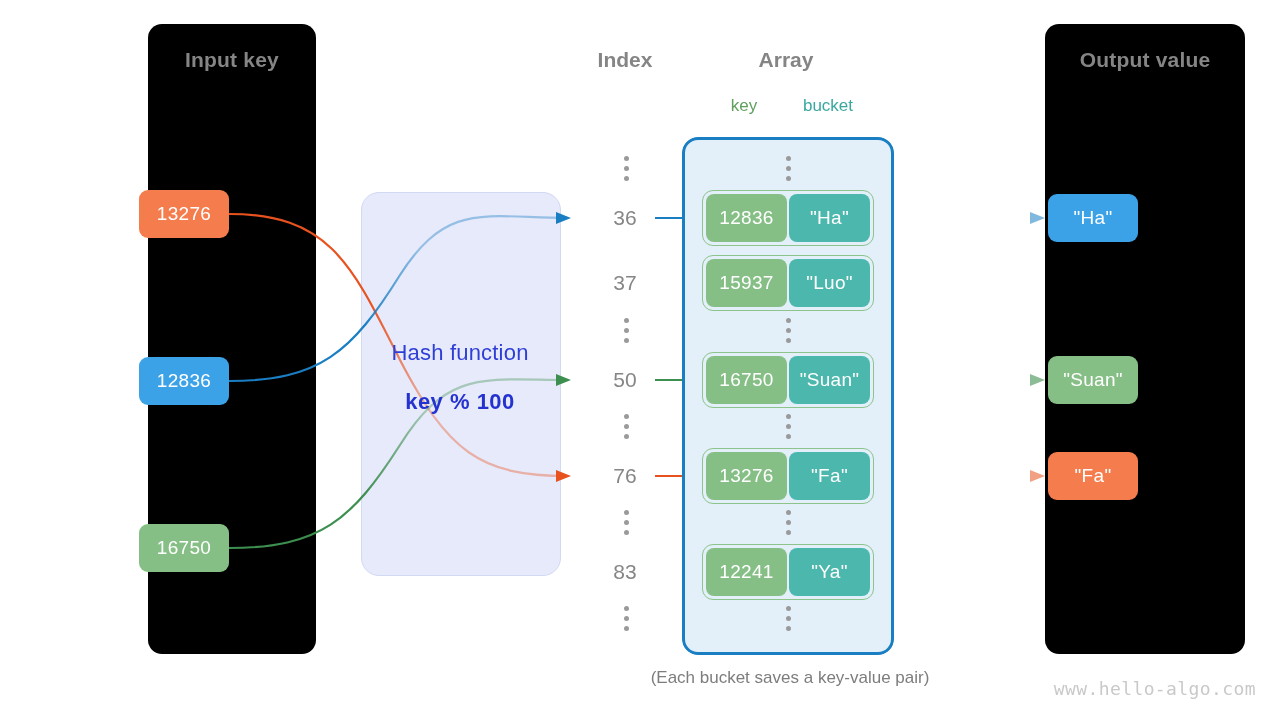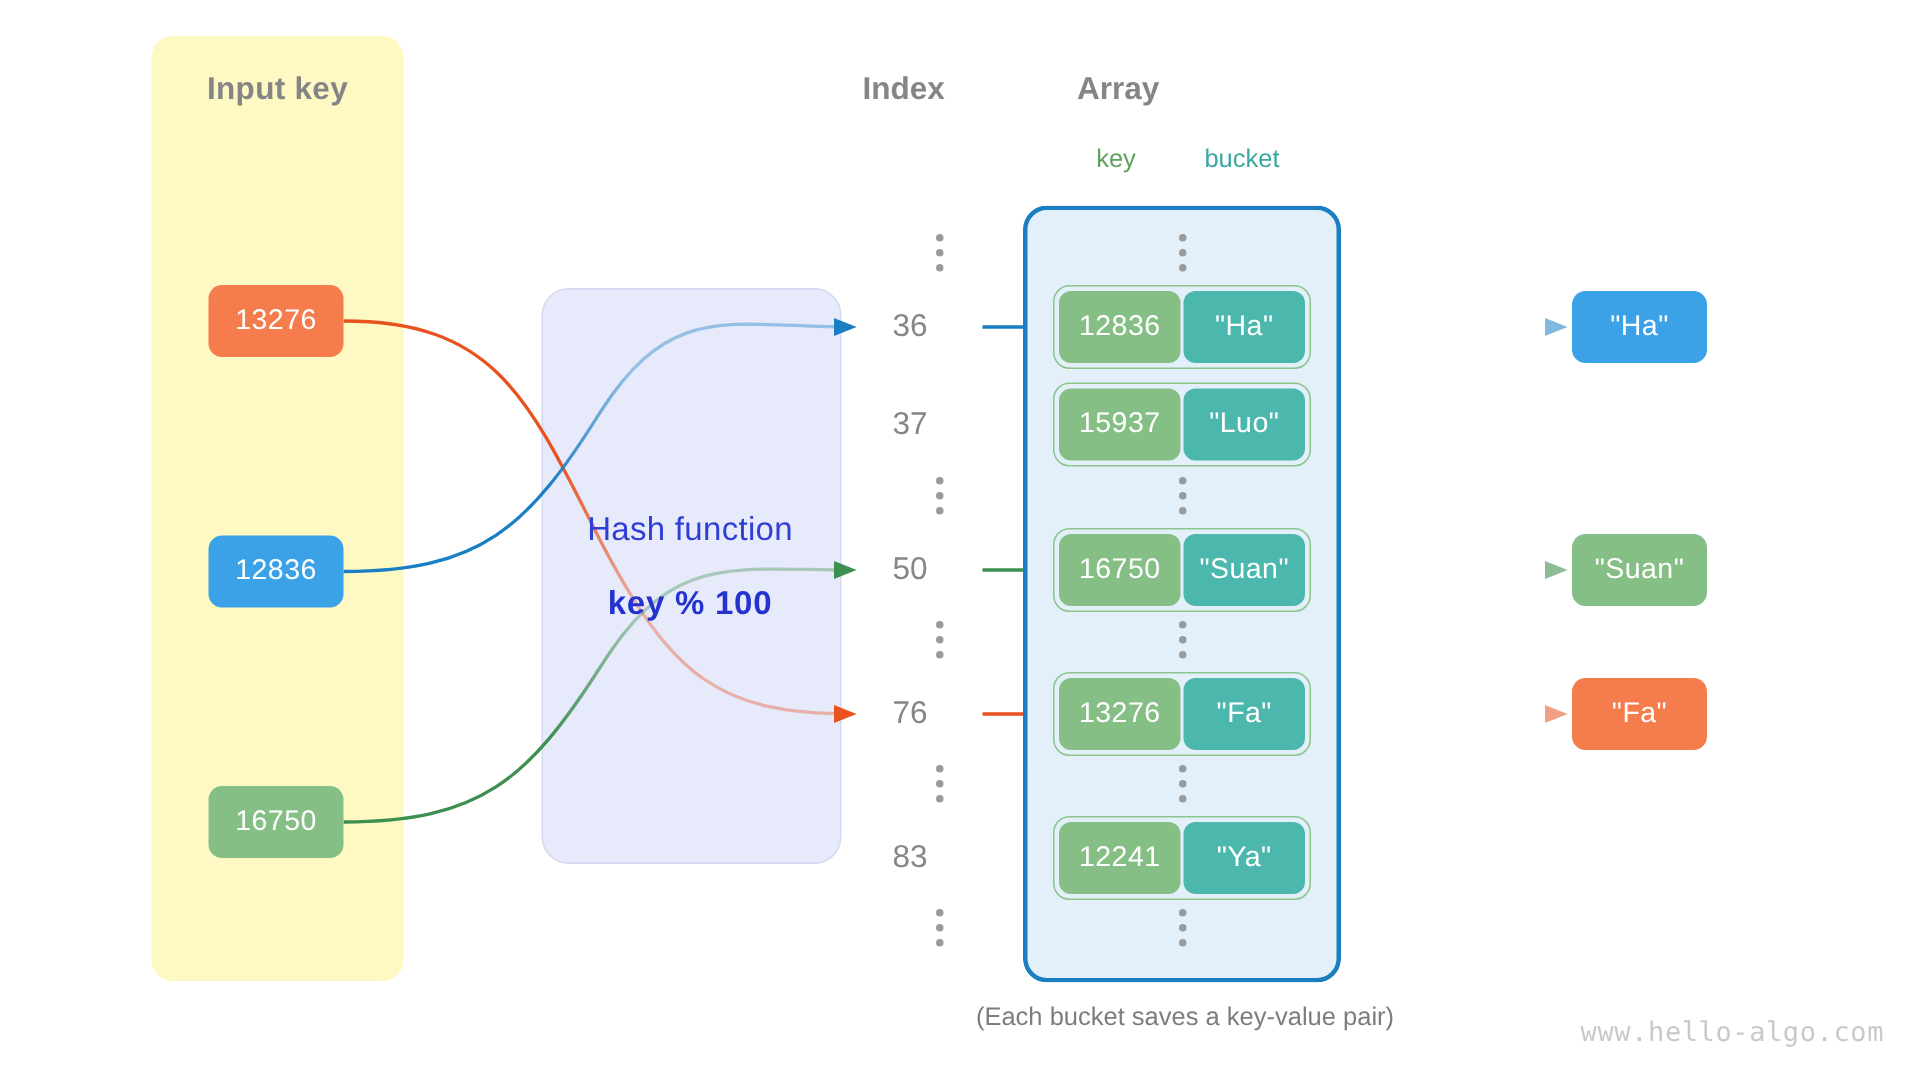--- a/index.html
+++ b/index.html
@@ -14,22 +14,23 @@
   }
   #stage {
     position: absolute;
     left: 0; top: 0;
     width: 1280px; height: 720px;
   }
 
   
   .panel {
     position: absolute;
-    background: #fef9c3;
+    background: #000000;
     border-radius: 14px;
+    margin-left: 47px;
   }
   #input-panel  { left: 101px; top: 24px; width: 168px; height: 630px; }
   #output-panel { left: 998px; top: 24px; width: 200px; height: 630px; }
 
   .panel-title {
     position: absolute;
     left: 0; right: 0;
     top: 24px;
     text-align: center;
     font-size: 21px;
@@ -82,20 +83,21 @@
   .chip.orange { background: #f47c4d; }
   .chip.blue   { background: #3ba2e8; }
   .chip.green  { background: #86bf86; }
 
   
   .col-head {
     position: absolute;
     font-size: 21px;
     font-weight: bold;
     color: #858585;
+    text-align: center;
   }
   #head-index { left: 575px; top: 48px; width: 100px; }
   #head-array { left: 718px; top: 48px; width: 136px; }
 
   .subhead {
     position: absolute;
     font-size: 17px;
     text-align: center;
   }
   #sub-key   { left: 703px; top: 96px; width: 82px; color: #5fa05f; }
@@ -149,21 +151,21 @@
     font-size: 19px;
     letter-spacing: .3px;
   }
   .bucket .key-cell { width: 82px; background: #86bf86; }
   .bucket .val-cell { width: 82px; background: #4cb8ad; }
 
   
   .idx-label {
     position: absolute;
     width: 60px;
-    text-align: left;
+    text-align: center;
     font-size: 21px;
     color: #868686;
   }
 
   
   .vdots {
     position: absolute;
     width: 14px;
     display: flex;
     flex-direction: column;
@@ -204,20 +206,23 @@
 </style>
 </head>
 <body>
 
 <div id="stage">
 
   <div class="panel" id="input-panel">
     <div class="panel-title">Input key</div>
   </div>
 
+  <div class="panel" id="output-panel">
+    <div class="panel-title">Output value</div>
+  </div>
 
   <div id="hash-box"></div>
 
   <svg id="wires" viewBox="0 0 1280 720">
     <defs>
       <linearGradient id="gradOrangeIn" x1="0" y1="0" x2="1" y2="0">
         <stop offset="0%" stop-color="#e8521f" stop-opacity="1"></stop>
         <stop offset="42%" stop-color="#e8521f" stop-opacity="1"></stop>
         <stop offset="58%" stop-color="#e8521f" stop-opacity="0.38"></stop>
         <stop offset="100%" stop-color="#e8521f" stop-opacity="0.38"></stop>

